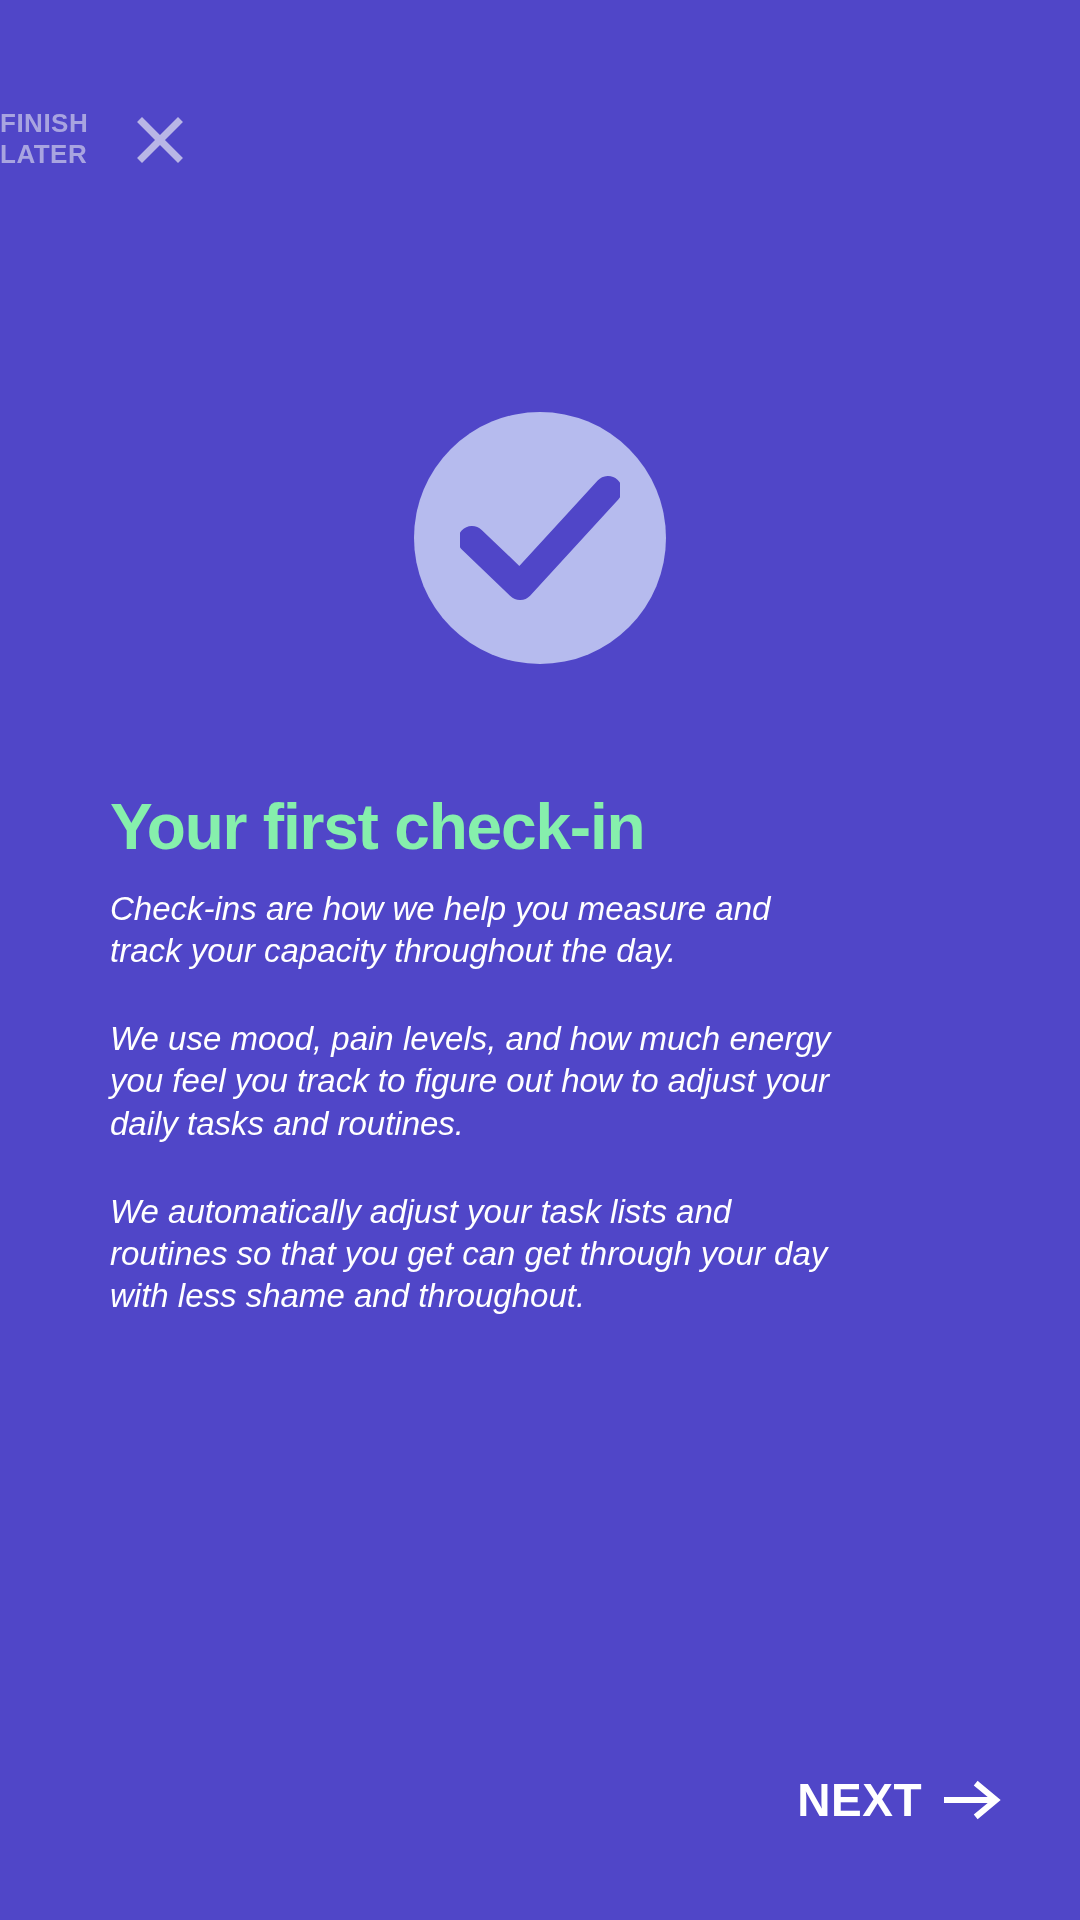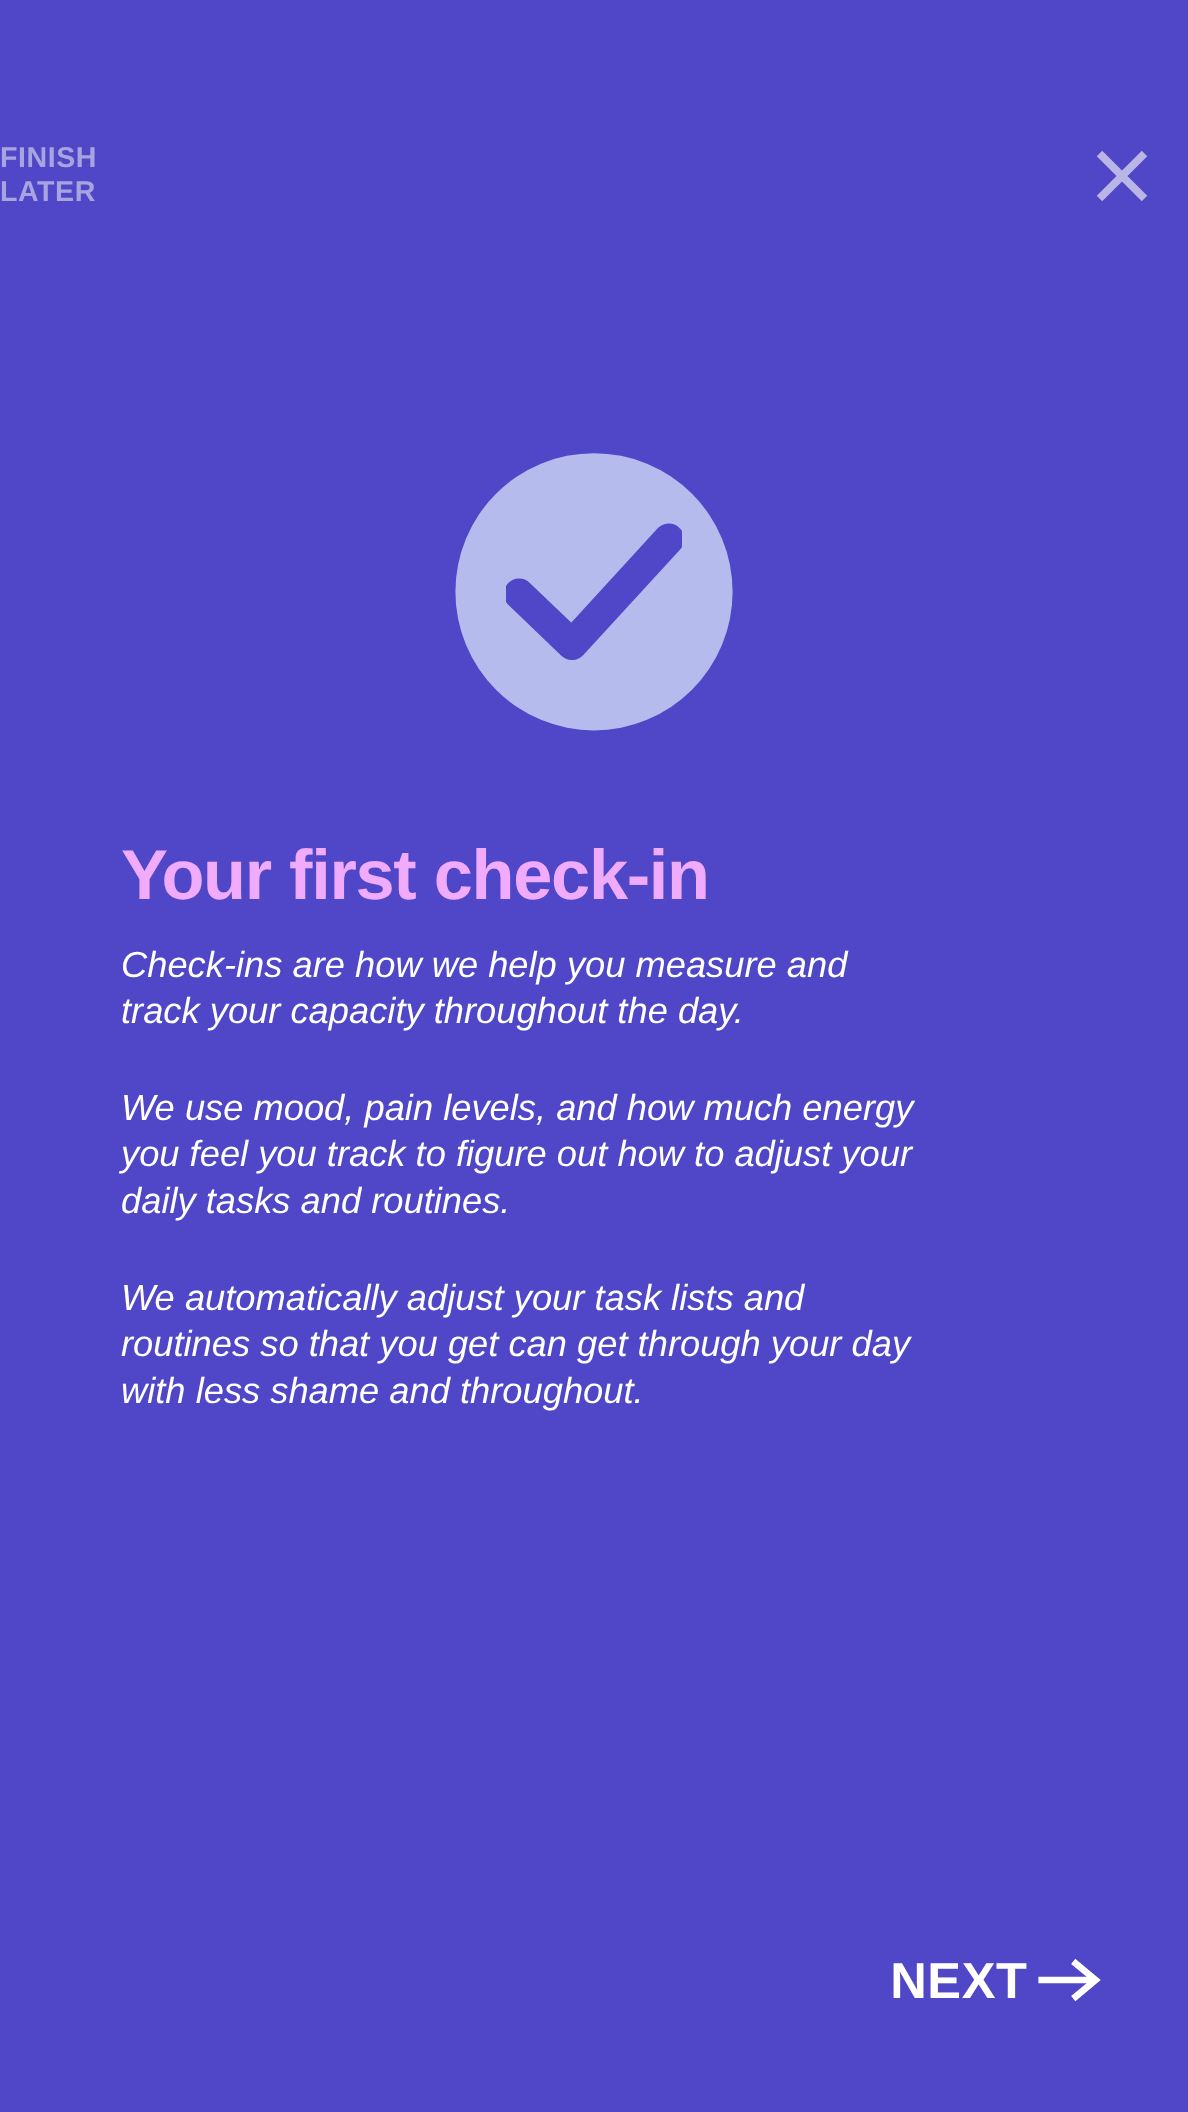--- a/index.html
+++ b/index.html
@@ -21,23 +21,22 @@
 
   
   .topbar {
     position: absolute;
     top: 0;
     left: 0;
     right: 0;
     height: 200px;
     display: flex;
     align-items: flex-start;
-    justify-content: space-between;
+    justify-content: flex-start;
     padding: 108px 32px 0 0;
-    margin-top: 20px;
   }
   .finish-later {
     color: #a8a4e0;
     font-size: 26px;
     font-weight: bold;
     line-height: 1.18;
     letter-spacing: 0.5px;
     text-align: left;
     text-transform: uppercase;
     width: 110px;
@@ -77,26 +76,27 @@
   .check-circle svg { display: block; }
 
   
   .content {
     position: absolute;
     top: 760px;
     left: 110px;
     right: 90px;
   }
   .title {
-    color: #f0abfc;
+    color: #86efac;
     font-size: 64px;
     font-weight: bold;
     letter-spacing: -1.2px;
     line-height: 1.12;
     margin-bottom: 24px;
+    margin-top: 32px;
   }
   .para {
     color: #ffffff;
     font-size: 33px;
     line-height: 1.28;
     margin-bottom: 46px;
     font-weight: 400;
     max-width: 730px;
     font-style: italic;
   }
@@ -110,21 +110,21 @@
     right: 0;
     height: 240px;
     display: flex;
     align-items: center;
     justify-content: flex-end;
     padding-right: 78px;
   }
   .next-btn {
     display: flex;
     align-items: center;
-    gap: 8px;
+    gap: 20px;
     cursor: pointer;
   }
   .next-label {
     color: #ffffff;
     font-size: 46px;
     font-weight: bold;
     letter-spacing: 0.5px;
     text-transform: uppercase;
   }
   .next-arrow svg { display: block; }

